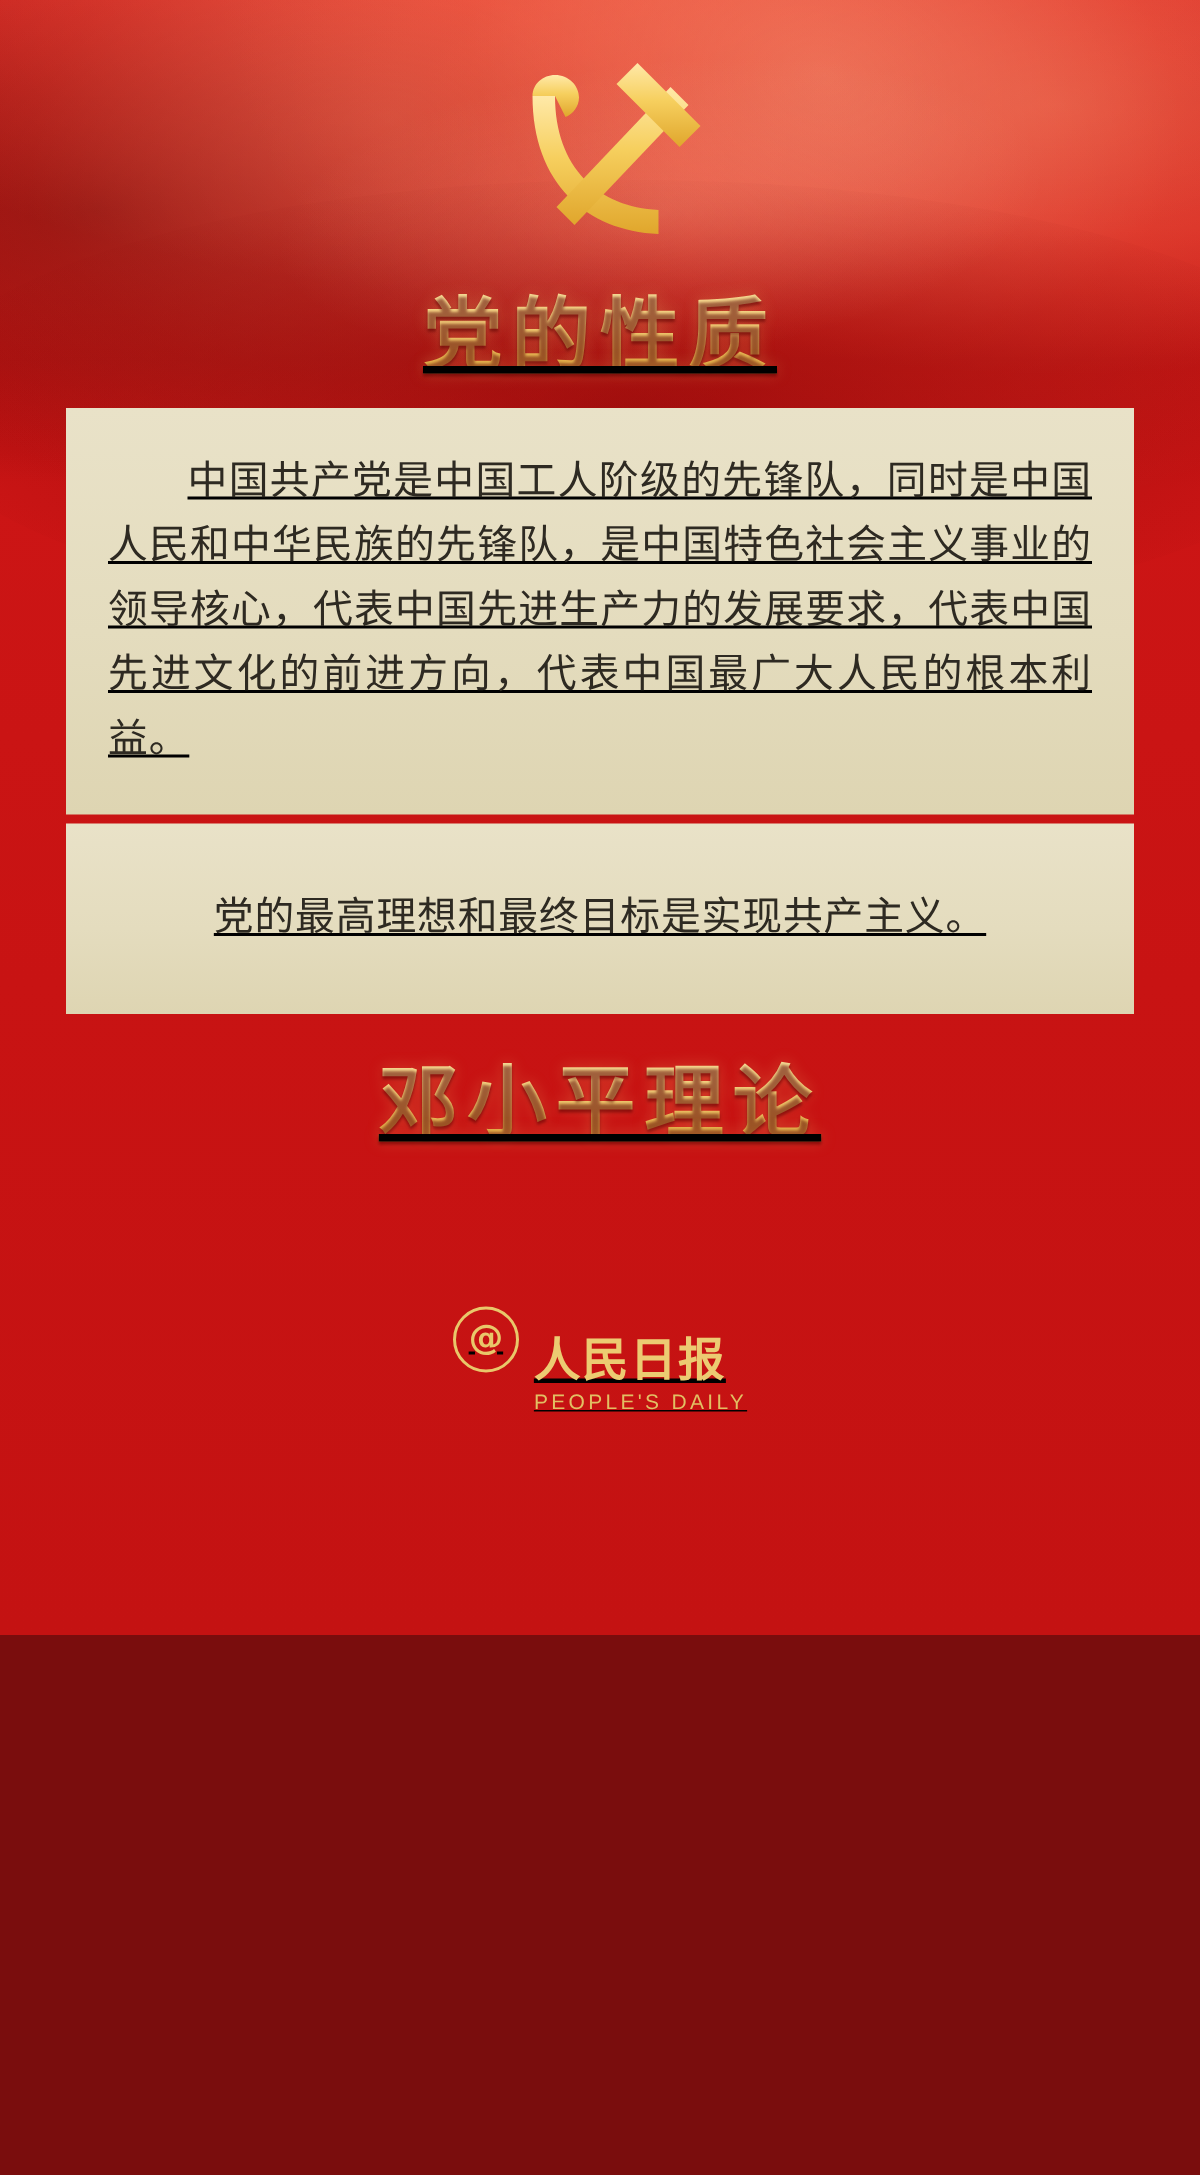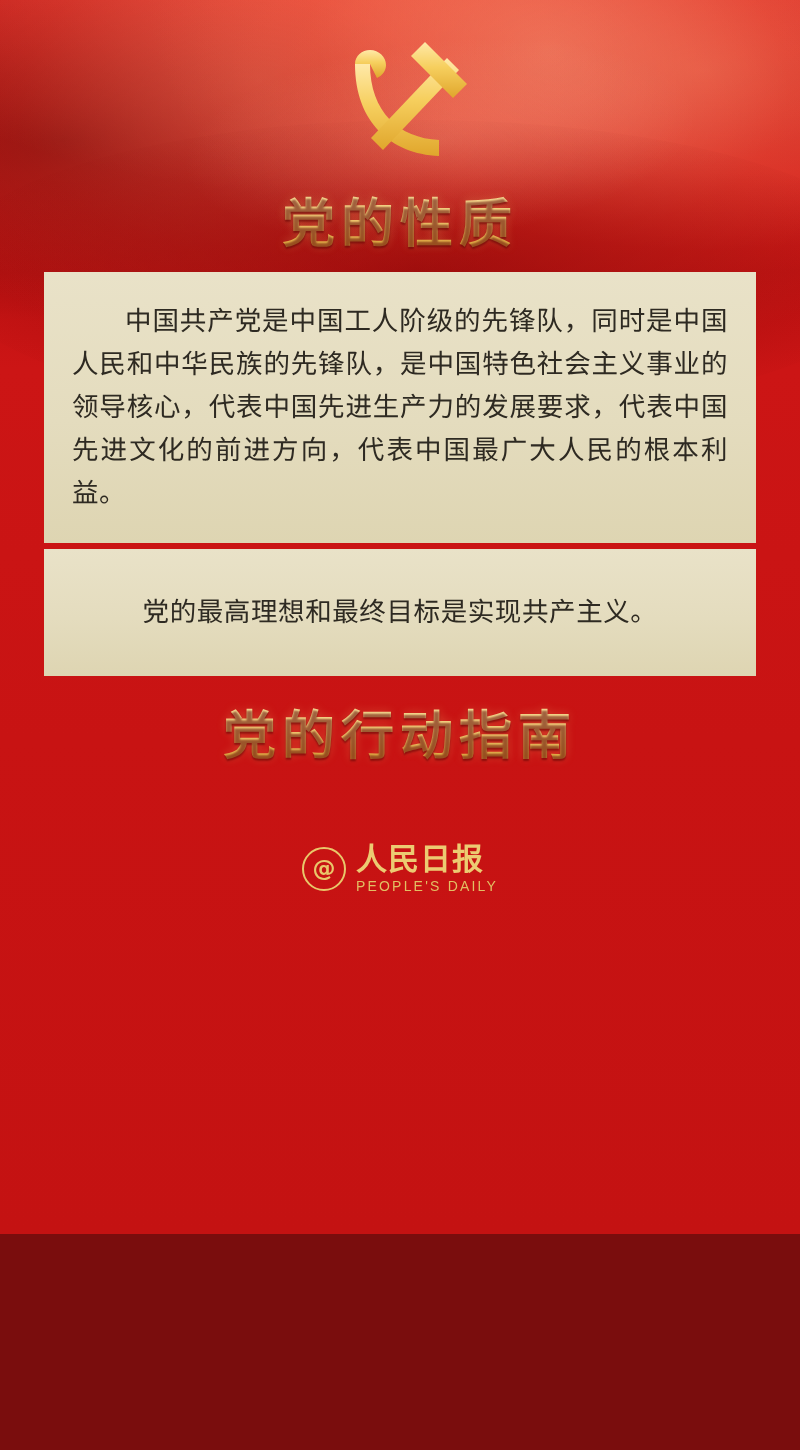--- a/index.html
+++ b/index.html
@@ -6,28 +6,29 @@
     margin: 0;
     padding: 0;
     background: #7a0d0d;
   }
   body {
     font-family: "Liberation Sans", "DejaVu Sans", sans-serif;
   }
   .poster {
     position: relative;
     width: 800px;
-    height: 1234px;
+    height: 1090px;
     margin: 0 auto;
     overflow: hidden;
     background:
       radial-gradient(ellipse 1000px 420px at 50% -60px, rgba(255,120,90,0.55) 0%, rgba(200,25,25,0.0) 62%),
       radial-gradient(ellipse 700px 300px at 88% 70px, rgba(255,150,110,0.40) 0%, rgba(190,20,20,0.0) 60%),
       radial-gradient(ellipse 620px 280px at 8% 140px, rgba(120,8,8,0.75) 0%, rgba(190,20,20,0.0) 65%),
       linear-gradient(180deg, #cf1a1a 0%, #c71616 6%, #d01a18 14%, #c01212 22%, #cc1515 30%, #c81313 60%, #c41212 100%);
+    text-decoration: underline;
   }
   
   .swirl {
     position: absolute;
     pointer-events: none;
   }
   .swirl-a {
     top: -180px; left: -120px;
     width: 760px; height: 520px;
     border-radius: 50%;
@@ -137,20 +138,21 @@
     flex-direction: column;
     align-items: flex-start;
     line-height: 1;
   }
   .logo-cn {
     font-family: "DejaVu Serif", "Liberation Serif", serif;
     font-weight: bold;
     font-size: 31px;
     color: #eccb72;
     letter-spacing: 1px;
+    margin-top: 48px;
   }
   .logo-en {
     font-size: 14px;
     color: #e2bf63;
     letter-spacing: 2.2px;
     margin-top: 4px;
     font-family: "Liberation Sans", sans-serif;
   }
 </style>
 </head>
@@ -193,21 +195,21 @@
       </div>
     </div>
 
     <div class="section">
       <div class="card center">
         <p>党的最高理想和最终目标是实现共产主义。</p>
       </div>
     </div>
 
     <div class="section">
-      <div class="section-title t-size-1">党的行动指南</div>
+      <div class="section-title t-size-1">邓小平理论</div>
     </div>
 
 
   </div>
 
   <div class="footer">
     <div class="logo-circle">@</div>
     <div class="logo-text">
       <div class="logo-cn">人民日报</div>
       <div class="logo-en">PEOPLE'S DAILY</div>

